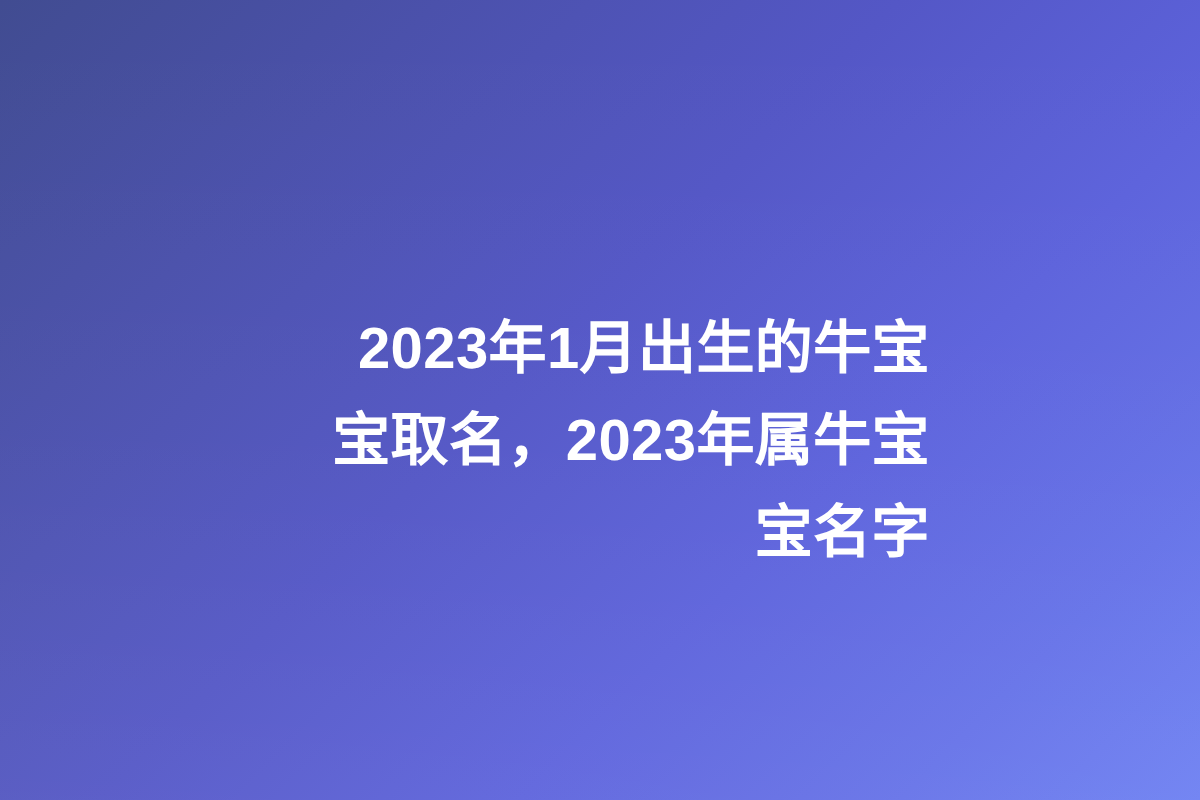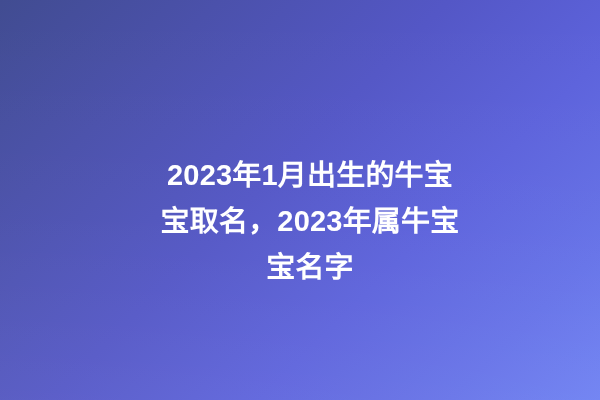--- a/index.html
+++ b/index.html
@@ -54,21 +54,21 @@
     position: absolute;
     left: 155px;
     top: 152px;
     width: 310px;
     margin: 0;
     color: #ffffff;
     font-size: 29px;
     font-weight: 700;
     line-height: 46px;
     letter-spacing: 0.2px;
-    text-align: center;
+    text-align: right;
     white-space: pre-wrap;
     word-break: break-all;
   }
 </style>
 </head>
 <body>
 
 <div class="banner">
 
   <div class="banner-sheen"></div>

